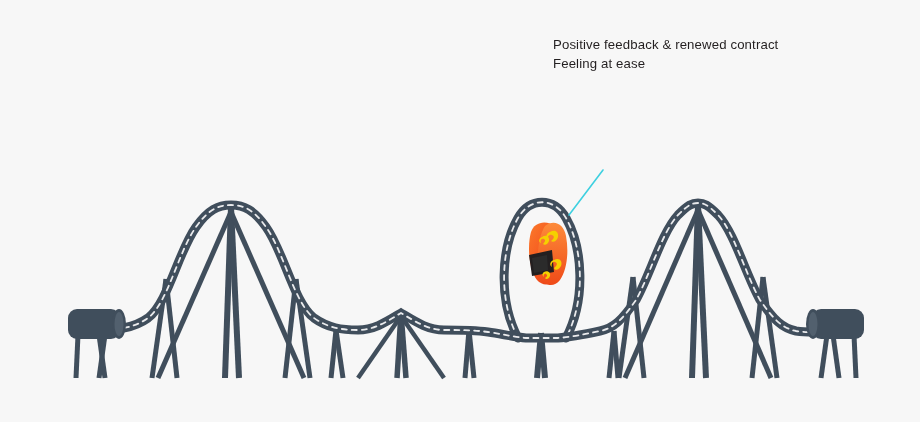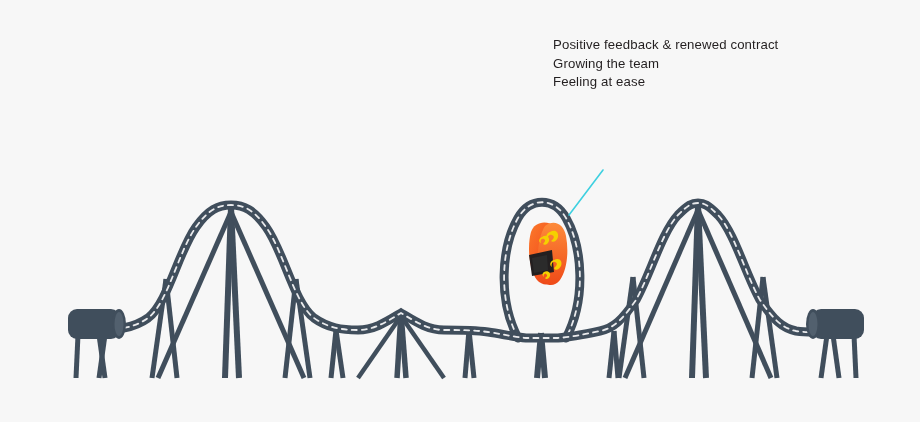--- a/index.html
+++ b/index.html
@@ -195,17 +195,16 @@
       <rect x="806" y="309" width="52" height="30" rx="9" ry="9" fill="#404e5c"></rect>
       <ellipse cx="807" cy="324" rx="7" ry="15" fill="#404e5c"></ellipse>
       <ellipse cx="807" cy="324" rx="4.5" ry="12" fill="#52606e"></ellipse>
     </g>
 
     <line id="leader-line" x1="597" y1="170" x2="563" y2="215" stroke="#3ed0e0" stroke-width="1.6" stroke-linecap="round"></line>
   </svg>
 
   <div id="annotation-block">
     <div class="annotation-line">Positive feedback &amp; renewed contract</div>
-    <div class="annotation-line">Growing the team</div>
     <div class="annotation-line">Feeling at ease</div>
   </div>
 
 </div>
 
 </body></html>

